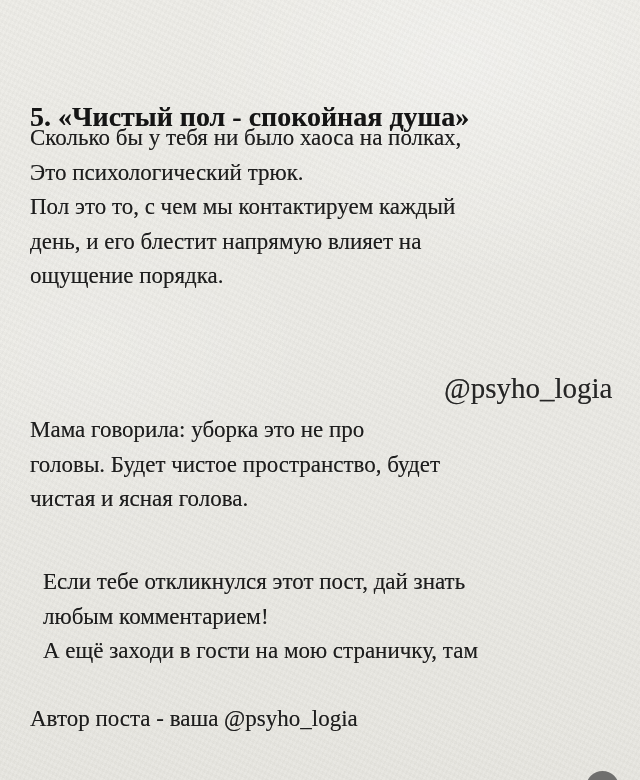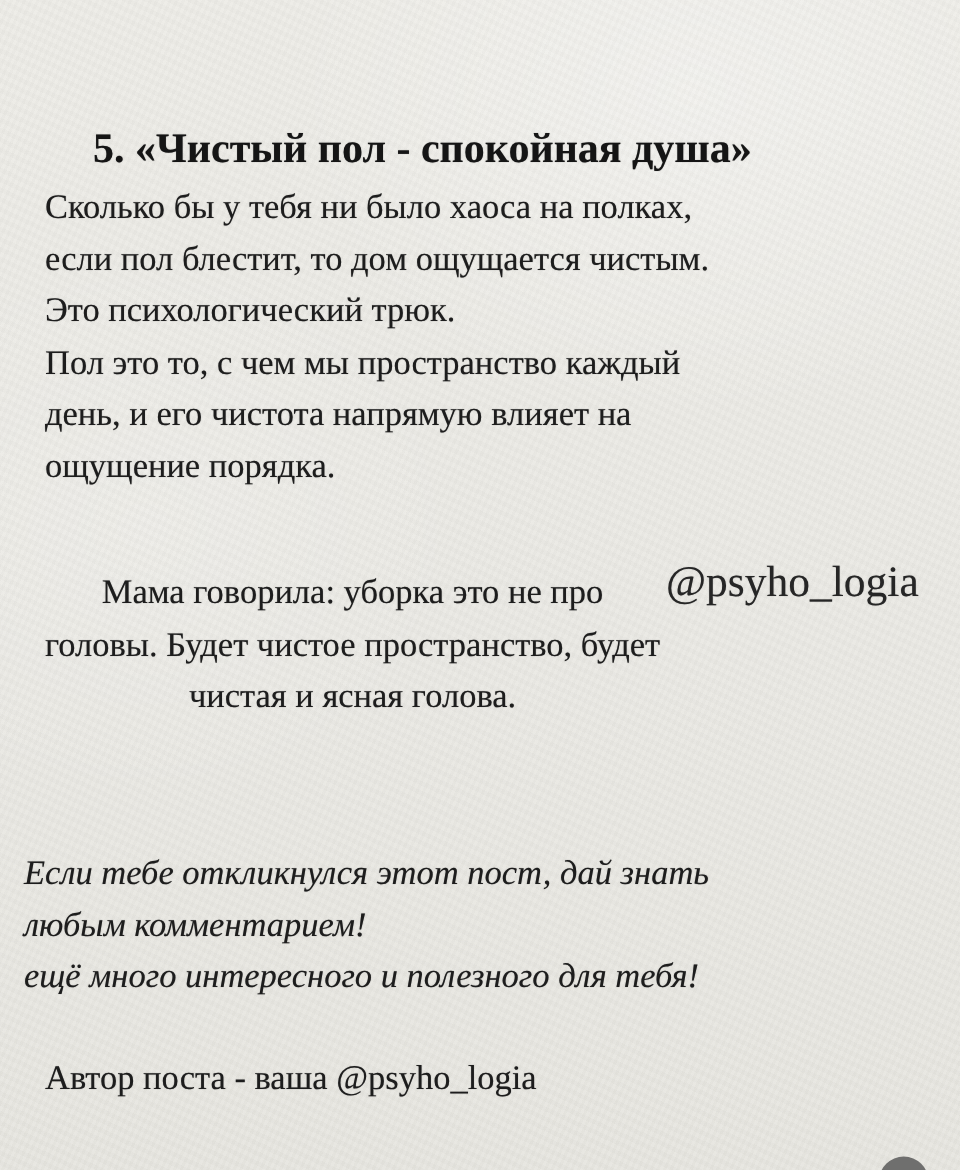--- a/index.html
+++ b/index.html
@@ -27,40 +27,39 @@
   .textline {
     white-space: nowrap;
     color: #1d1d1d;
     font-size: 23px;
     line-height: 34.6px;
     text-shadow: 0 0 0.6px rgba(40,40,40,0.55);
   }
   .title-block {
     position: absolute;
     left: 30px;
-    top: 83px;
-    margin-left: 32px;
+    top: 100px;
   }
   .title-block .textline {
     font-weight: bold;
     font-size: 28px;
     color: #151515;
   }
   .para1 { position: absolute; left: 30px; top: 121px; }
   .watermark {
     position: absolute;
     left: 444px;
     top: 372px;
     font-size: 29px;
     color: #262626;
     white-space: nowrap;
     text-shadow: 0 0 0.6px rgba(40,40,40,0.5);
   }
-  .para2 { position: absolute; left: 30px; top: 378px; text-align: center; }
-  .para3 { position: absolute; left: 16px; top: 565px; font-style: italic; }
+  .para2 { position: absolute; left: 30px; top: 413px; }
+  .para3 { position: absolute; left: 43px; top: 565px; }
   .signature-block { position: absolute; left: 30px; top: 702px; }
   .signature-block .textline { }
   .partial-circle {
     position: absolute;
     left: 586px;
     top: 771px;
     width: 33px;
     height: 33px;
     border-radius: 50%;
     background: #6f6f6e;
@@ -70,39 +69,38 @@
 <body>
 
 <div class="canvas">
 
   <div class="title-block">
     <div class="textline">5. «Чистый пол - спокойная душа»</div>
   </div>
 
   <div class="para1">
     <div class="textline">Сколько бы у тебя ни было хаоса на полках,</div>
-    <div class="textline">если пол блестит, то дом ощущается чистым.</div>
     <div class="textline">Это психологический трюк.</div>
-    <div class="textline">Пол это то, с чем мы пространство каждый</div>
-    <div class="textline">день, и его чистота напрямую влияет на</div>
+    <div class="textline">Пол это то, с чем мы контактируем каждый</div>
+    <div class="textline">день, и его блестит напрямую влияет на</div>
     <div class="textline">ощущение порядка.</div>
   </div>
 
   <div class="watermark">@psyho_logia</div>
 
   <div class="para2">
     <div class="textline">Мама говорила: уборка это не про</div>
     <div class="textline">головы. Будет чистое пространство, будет</div>
     <div class="textline">чистая и ясная голова.</div>
   </div>
 
   <div class="para3">
     <div class="textline">Если тебе откликнулся этот пост, дай знать</div>
     <div class="textline">любым комментарием!</div>
-    <div class="textline">ещё много интересного и полезного для тебя!</div>
+    <div class="textline">А ещё заходи в гости на мою страничку, там</div>
   </div>
 
   <div class="signature-block">
     <div class="textline">Автор поста - ваша @psyho_logia</div>
   </div>
 
   <div class="partial-circle"></div>
 
 </div>
 

